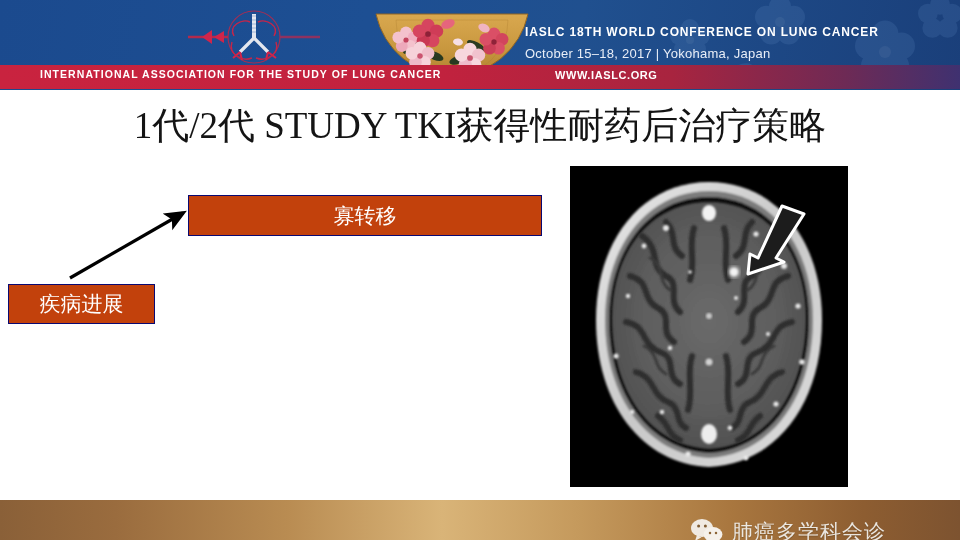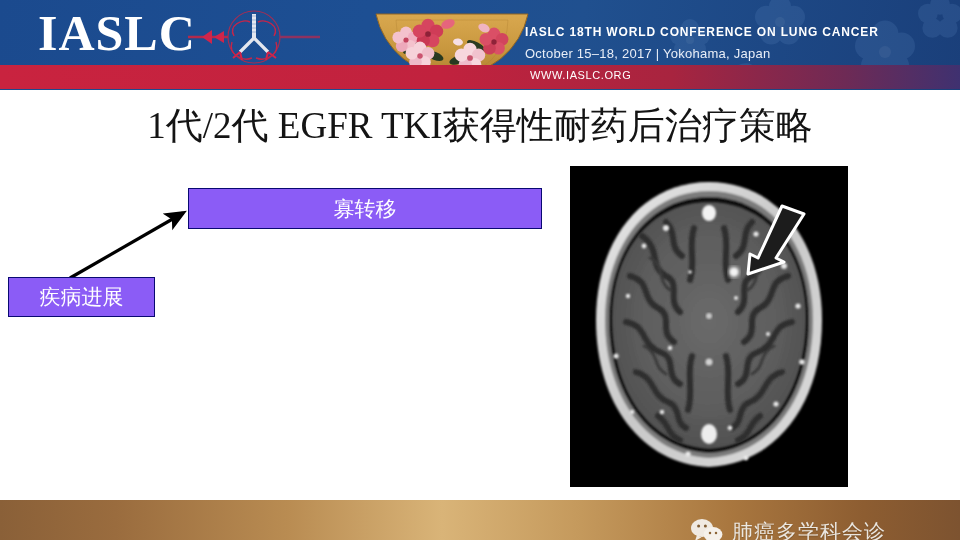--- a/index.html
+++ b/index.html
@@ -79,23 +79,23 @@
     position: absolute;
     left: 525px; top: 46px;
     font-size: 13px;
     font-weight: 400;
     letter-spacing: 0.25px;
     color: #e9eef7;
     white-space: nowrap;
   }
   .conf-url {
     position: absolute;
-    left: 530px; top: 69px;
+    left: 555px; top: 69px;
     font-size: 11px;
-    font-weight: 400;
+    font-weight: 700;
     letter-spacing: 0.6px;
     color: #ffffff;
     white-space: nowrap;
   }
 
   
   .slide-title {
     position: absolute;
     left: 0; top: 103px;
     width: 960px;
@@ -103,28 +103,29 @@
     font-family: "Liberation Serif", serif;
     font-size: 37px;
     line-height: 46px;
     color: #141414;
     white-space: nowrap;
   }
 
   
   .flow-box {
     position: absolute;
-    background: #8b5cf6;
+    background: #c2410c;
     border: 1px solid #090972;
     color: #ffffff;
     display: flex;
     align-items: center;
     justify-content: center;
     font-family: "DejaVu Sans", sans-serif;
     box-sizing: border-box;
+    margin-top: 7px;
   }
   #box-oligo {
     left: 188px; top: 188px;
     width: 354px; height: 41px;
     font-size: 21px;
   }
   #box-progress {
     left: 8px; top: 277px;
     width: 147px; height: 40px;
     font-size: 21px;
@@ -293,27 +294,27 @@
             <circle cx="0" cy="0" r="3" fill="#8f2239"></circle>
         </g>
         <ellipse cx="76" cy="26" rx="7" ry="4.5" fill="#e6657c" transform="rotate(-20 76 26)"></ellipse>
         <ellipse cx="112" cy="30" rx="6" ry="4" fill="#f0b4c2" transform="rotate(25 112 30)"></ellipse>
         <ellipse cx="86" cy="44" rx="5" ry="3.5" fill="#f6dfe4" transform="rotate(10 86 44)"></ellipse>
       </g>
     </svg>
 
     <div class="banner-red-strip"></div>
 
-    <div class="iaslc-wordmark">IASLC</div>
+    <div class="iaslc-tagline">INTERNATIONAL ASSOCIATION FOR THE STUDY OF LUNG CANCER</div>
     <div class="conf-title">IASLC 18TH WORLD CONFERENCE ON LUNG CANCER</div>
     <div class="conf-dates">October 15–18, 2017 | Yokohama, Japan</div>
     <div class="conf-url">WWW.IASLC.ORG</div>
   </div>
 
-  <div class="slide-title">1代/2代 EGFR TKI获得性耐药后治疗策略</div>
+  <div class="slide-title">1代/2代 STUDY TKI获得性耐药后治疗策略</div>
 
   <svg class="flow-arrow" viewBox="0 0 150 95">
     <defs>
       <marker id="arrowhead" markerWidth="7" markerHeight="7" refX="5.6" refY="3" orient="auto" markerUnits="strokeWidth">
         <path d="M0,0 L7,3 L0,6 L1.6,3 Z" fill="#000000"></path>
       </marker>
     </defs>
     <line x1="15" y1="83" x2="128" y2="18" stroke="#000000" stroke-width="3.2" marker-end="url(#arrowhead)"></line>
   </svg>
 

